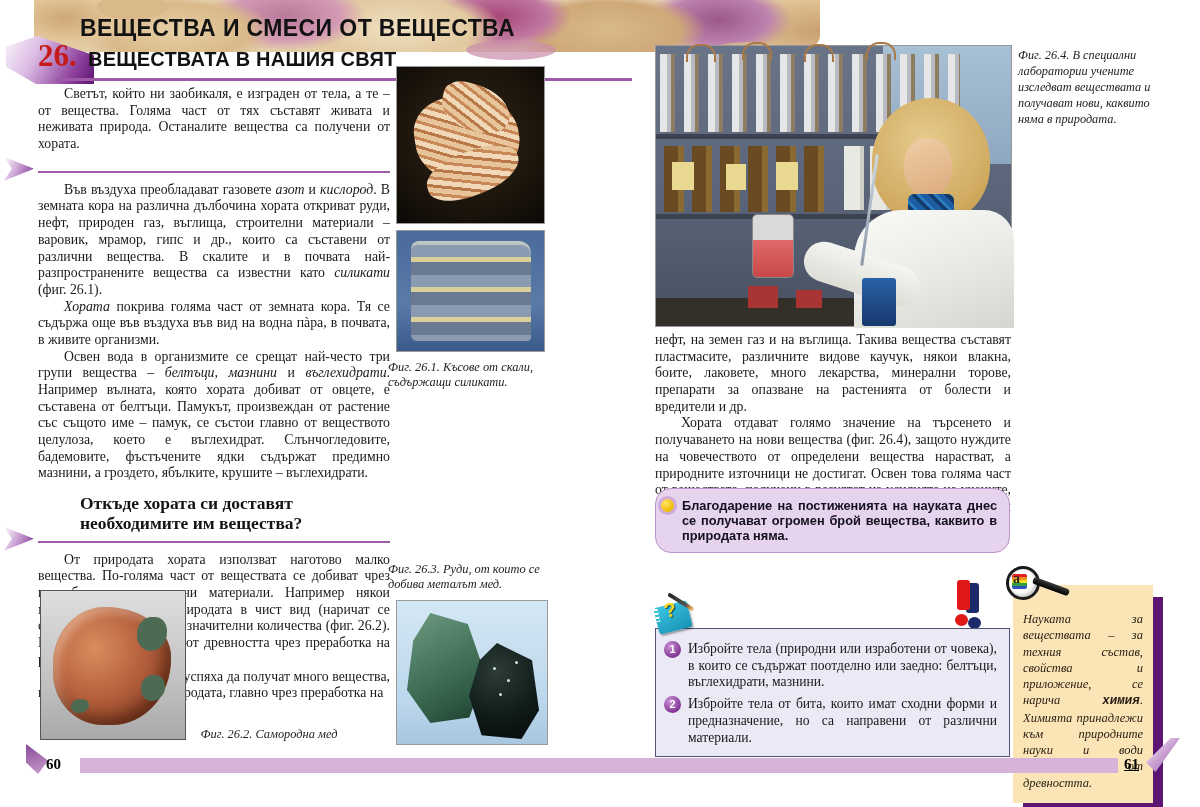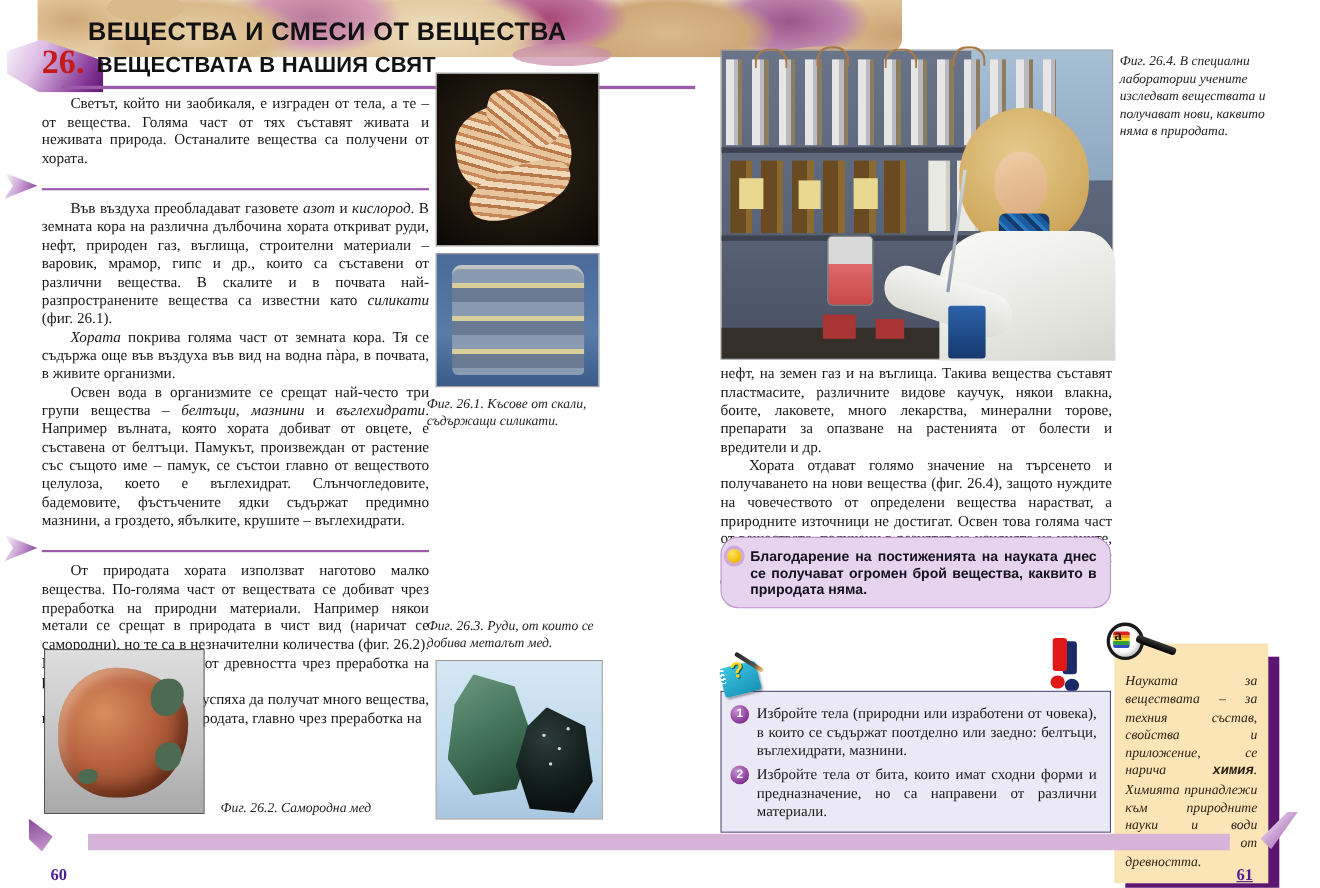--- a/index.html
+++ b/index.html
@@ -126,21 +126,21 @@
   #note-text{font:italic 12.5px/1.3 "Liberation Serif",serif;color:#2a2016;text-align:justify;}
   #magnifier{left:1006px;top:566px;width:66px;height:44px;z-index:7;}
   .mag-lens{position:absolute;left:0;top:0;width:28px;height:28px;border-radius:50%;background:#fdfdfd;border:3px solid #1a1a1a;box-shadow:inset -2px -2px 3px #c8c8c8;}
   .mag-rain{position:absolute;left:6px;top:8px;width:15px;height:15px;border-radius:2px;
     background:linear-gradient(180deg,#e02020 0 3px,#f09020 3px 6px,#f0e020 6px 9px,#30a040 9px 12px,#3050c0 12px 15px);}
   .mag-a{position:absolute;left:7px;top:6px;font:700 14px/1 "Liberation Serif",serif;color:#222;}
   .mag-handle{position:absolute;left:26px;top:17px;width:38px;height:7px;border-radius:3px;background:linear-gradient(180deg,#3a3a3a,#000);transform:rotate(20deg);}
 
   
   #footer-bar{left:80px;top:758px;width:1038px;height:15px;background:#d6b4da;}
-  .page-num{font:700 15px/1 "Liberation Serif",serif;color:#4c1d95;margin-top:32px;}
+  .page-num{font:700 15px/1 "Liberation Serif",serif;color:#000000;}
   #pn-left{left:46px;top:757px;}
   #pn-right{left:1124px;top:757px;text-decoration:underline;}
   #rib-left{left:26px;top:744px;width:22px;height:30px;background:linear-gradient(160deg,#8a4898,#c9a0ce);clip-path:polygon(0 0,100% 55%,55% 100%,0 62%);}
   #rib-right{left:1146px;top:738px;width:34px;height:34px;background:linear-gradient(135deg,#fff 5%,#cda6d6 45%,#9a5aa8 100%);clip-path:polygon(0 72%,72% 0,100% 0,28% 100%);}
 </style>
 </head>
 <body>
 
 <div id="powder-band" class="abs">
   <div class="powder-bump" style="left:8%;top:-6px;width:70px;height:26px;background:#d9b98a;"></div>
@@ -158,20 +158,21 @@
 
   <div class="sec-head-wrap">
     <div class="chev"></div>
   </div>
   <p class="para indent"><span>Във въздуха преобладават газовете </span><span class="i">азот</span><span> и </span><span class="i">кислород</span><span>. В земната кора на различна дълбочина хората откриват руди, нефт, природен газ, въглища, строителни материали – варовик, мрамор, гипс и др., които са съставени от различни вещества. В скалите и в почвата най-разпространените вещества са известни като </span><span class="i">силикати</span><span> (фиг. 26.1).</span></p>
   <p class="para indent"><span class="i">Хората</span><span> покрива голяма част от земната кора. Тя се съдържа още във въздуха във вид на водна пàра, в почвата, в живите организми.</span></p>
   <p class="para indent"><span>Освен вода в организмите се срещат най-често три групи вещества – </span><span class="i">белтъци, мазнини</span><span> и </span><span class="i">въглехидрати</span><span>. Например вълната, която хората добиват от овцете, е съставена от белтъци. Памукът, произвеждан от растение със същото име – памук, се състои главно от веществото целулоза, което е въглехидрат. Слънчогледовите, бадемовите, фъстъчените ядки съдържат предимно мазнини, а гроздето, ябълките, крушите – въглехидрати.</span></p>
 
   <div class="sec-head-wrap">
     <div class="chev"></div>
+    <h2 class="sec-heading">Откъде хората си доставят необходимите им вещества?</h2>
   </div>
   <p class="para indent">От природата хората използват наготово малко вещества. По-голяма част от веществата се добиват чрез преработка на природни материали. Например някои метали се срещат в природата в чист вид (наричат се самородни), но те са в незначителни количества (фиг. 26.2). Метали се добиват още от древността чрез преработка на руди (фиг. 26.3).</p>
   <p class="para indent">През ХХ в. учените успяха да получат много вещества, които не се срещат в природата, главно чрез преработка на</p>
 </div>
 
 <div id="fig1a" class="abs fig-frame">
   <div class="crys" style="left:18px;top:28px;width:104px;height:86px;border-radius:38% 52% 44% 50%;transform:rotate(-8deg);"></div>
   <div class="crys" style="left:44px;top:18px;width:70px;height:46px;border-radius:30% 60% 40% 55%;transform:rotate(14deg);"></div>
   <div class="crys" style="left:28px;top:84px;width:96px;height:44px;border-radius:50% 40% 55% 40%;transform:rotate(-18deg);"></div>
 </div>

